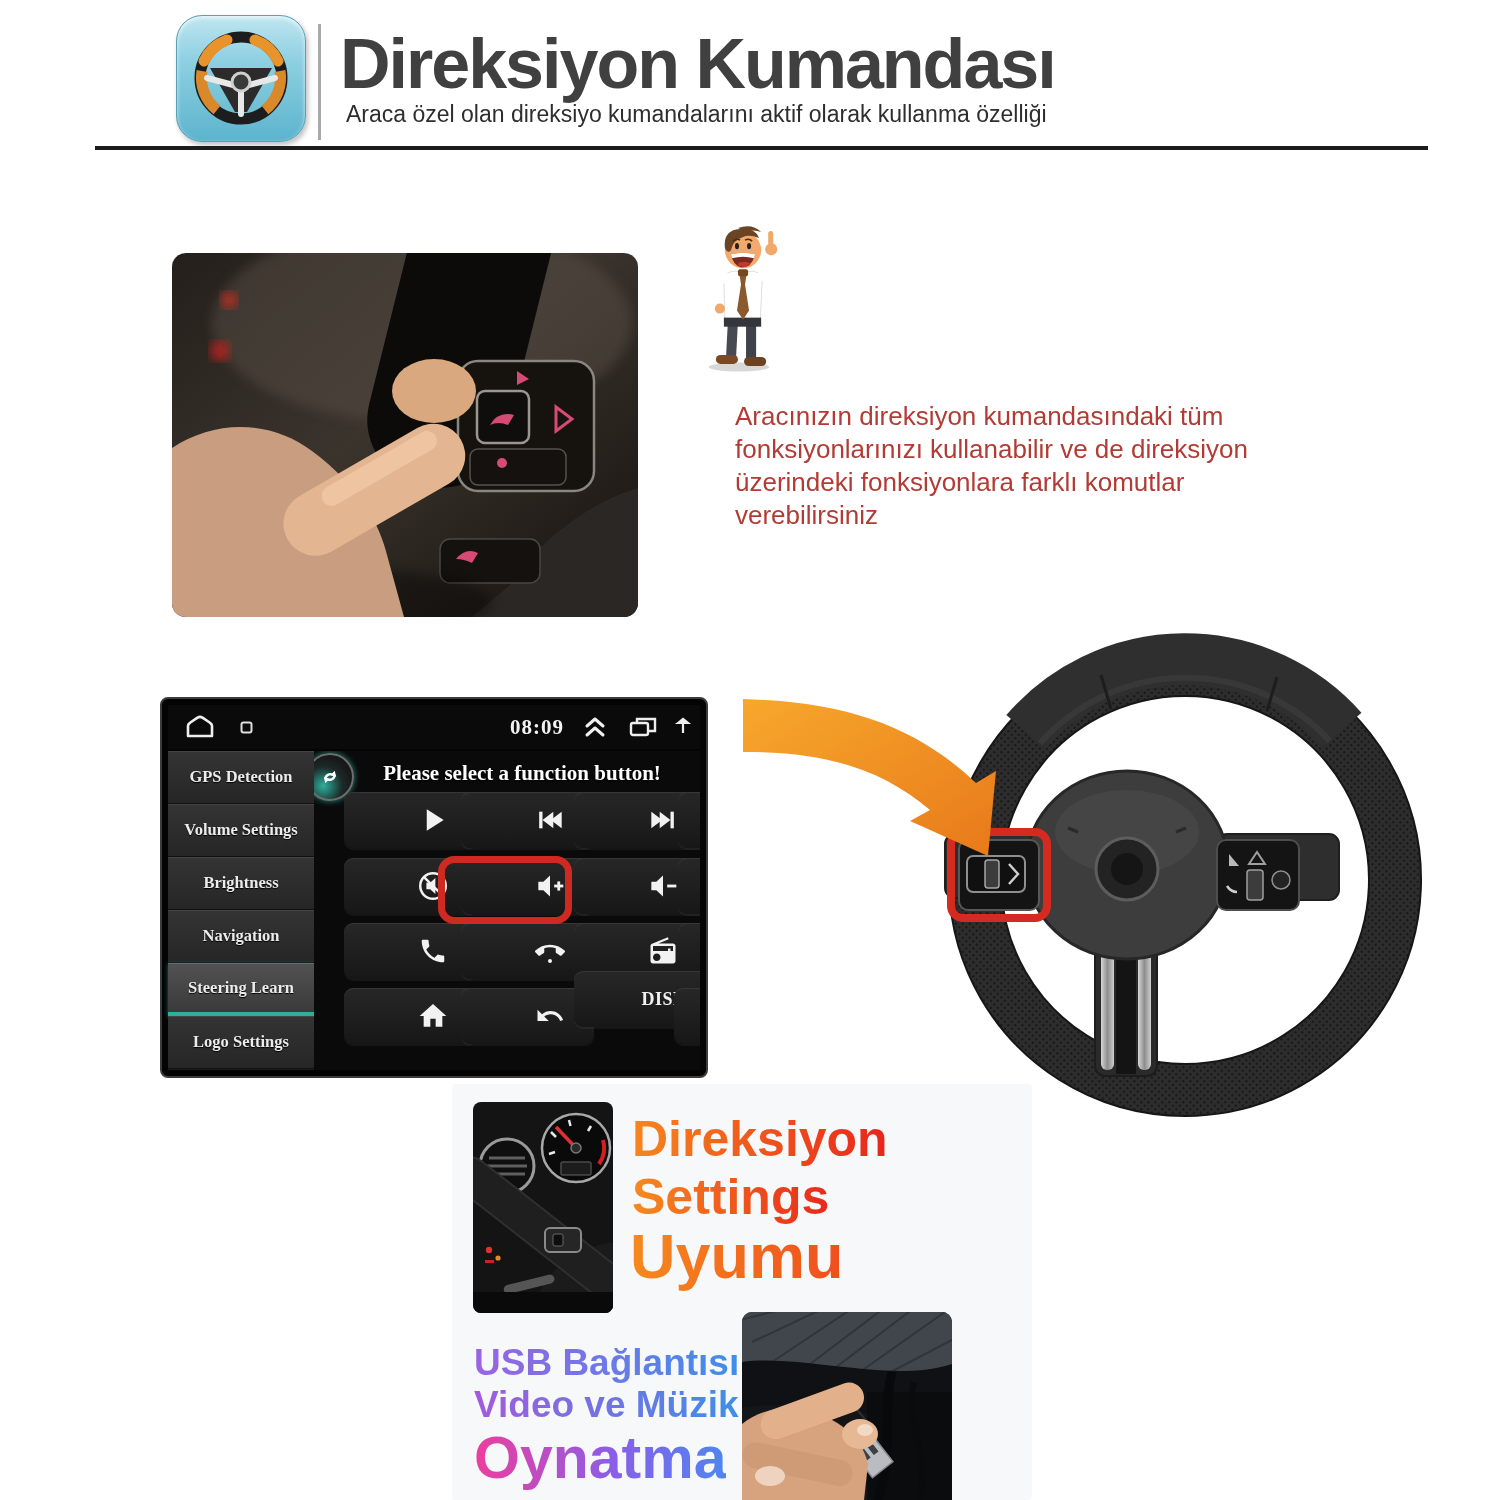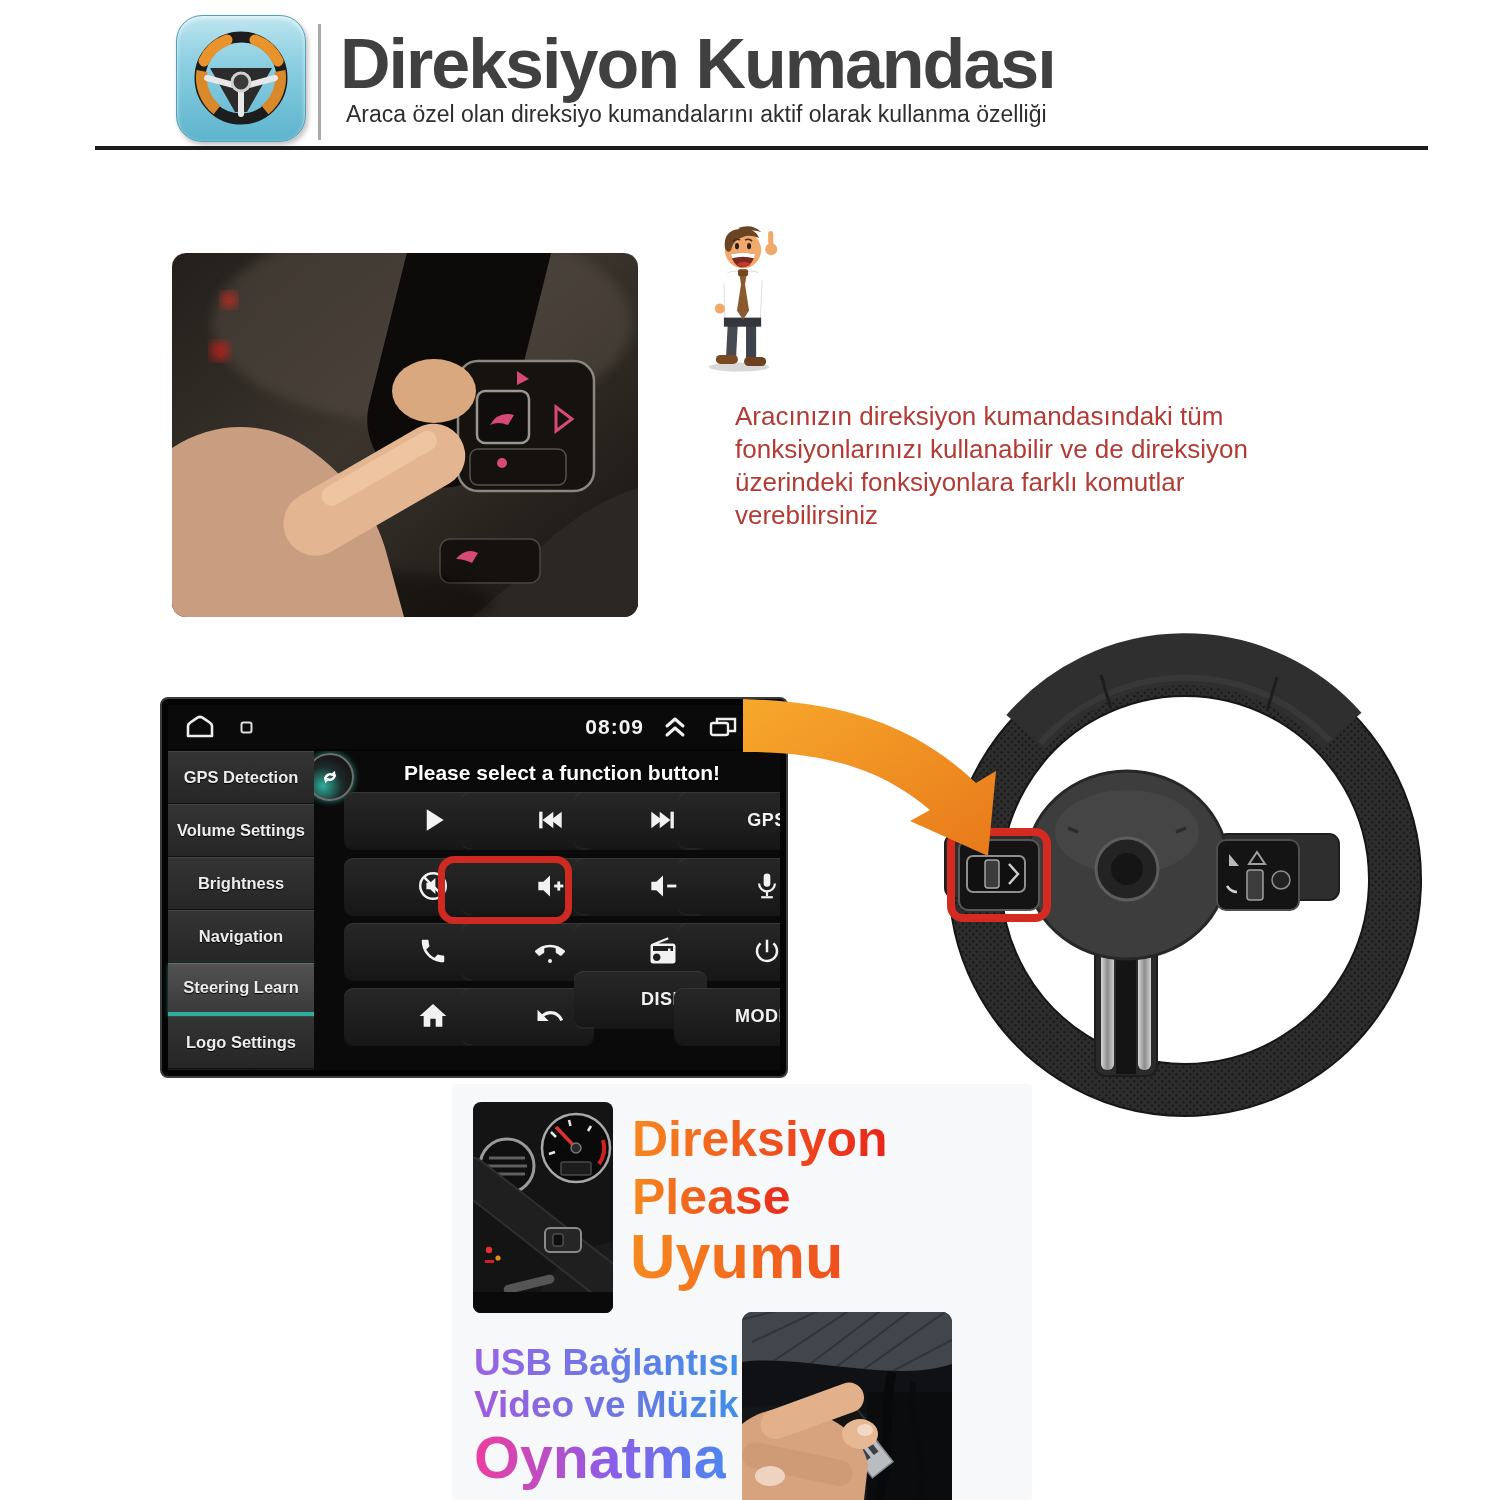--- a/index.html
+++ b/index.html
@@ -16,22 +16,22 @@
   .page-subtitle{left:346px;top:101px;font-size:23px;font-weight:400;color:#2e2e2e;white-space:nowrap;}
   .header-rule{left:95px;top:146px;width:1333px;height:4px;background:#1c1c1c;}
 
   
   .photo-wrap{overflow:hidden;border-radius:14px;}
   .top-photo{left:172px;top:253px;width:466px;height:364px;}
   .mascot{left:693px;top:226px;width:92px;height:146px;}
   .annotation{left:735px;top:360px;width:625px;font-size:26px;line-height:33px;color:#b23c35;white-space:pre-line;margin-top:40px;}
 
   
-  .hu{left:160px;top:697px;width:628px;height:381px;background:#040404;border:2px solid #3c3c3c;
-      border-radius:8px;box-sizing:border-box;}
+  .hu{left:160px;top:697px;width:548px;height:381px;background:#040404;border:2px solid #3c3c3c;
+      border-radius:8px;box-sizing:border-box;font-family:Liberation Serif, serif;}
   .hu-status{position:absolute;left:6px;top:6px;right:6px;height:44px;background:#0a0a0a;
              display:flex;align-items:center;color:#f2f2f2;}
   .hu-status .time{font-size:21px;font-weight:700;letter-spacing:1px;}
   .hu-sidebar{position:absolute;left:6px;top:52px;width:146px;bottom:6px;background:#1d1d1d;}
   .sb-item{height:53px;display:flex;align-items:center;justify-content:center;
            font-size:16.5px;font-weight:700;color:#ececec;text-shadow:0 1px 1px #000;
            background:linear-gradient(180deg,#343434,#262626);
            border-bottom:1px solid #101010;box-shadow:inset 0 1px 0 #454545;box-sizing:border-box;}
   .sb-item.active{background:linear-gradient(180deg,#525252,#3a3a3a);
            border-bottom:4px solid #2fae9d;box-shadow:inset 0 1px 0 #6a6a6a,0 1px 4px rgba(47,174,157,.6);}
@@ -388,21 +388,21 @@
       <circle cx="25" cy="156" r="2.6" fill="#e88a20"></circle>
       <rect x="12" y="158" width="9" height="3" fill="#d02020"></rect>
       <g transform="rotate(-14 55 182)">
           <rect x="30" y="178" width="52" height="9" rx="4.5" fill="#555"></rect>
         </g>
       <rect x="0" y="190" width="140" height="21" fill="#0a0a0a"></rect>
     </svg>
   </div>
 
   <div class="abs grad-line st1">Direksiyon</div>
-  <div class="abs grad-line st2">Please</div>
+  <div class="abs grad-line st2">Settings</div>
   <div class="abs grad-line st3">Uyumu</div>
 
   <div class="abs grad-line us1">USB Bağlantısı</div>
   <div class="abs grad-line us2">Video ve Müzik</div>
   <div class="abs grad-line us3">Oynatma</div>
 
   <div class="abs usb-photo">
     <svg width="210" height="188" viewBox="0 0 210 188">
       <rect width="210" height="188" fill="#15161a"></rect>
       <rect x="0" y="0" width="210" height="62" fill="#41454c"></rect>

